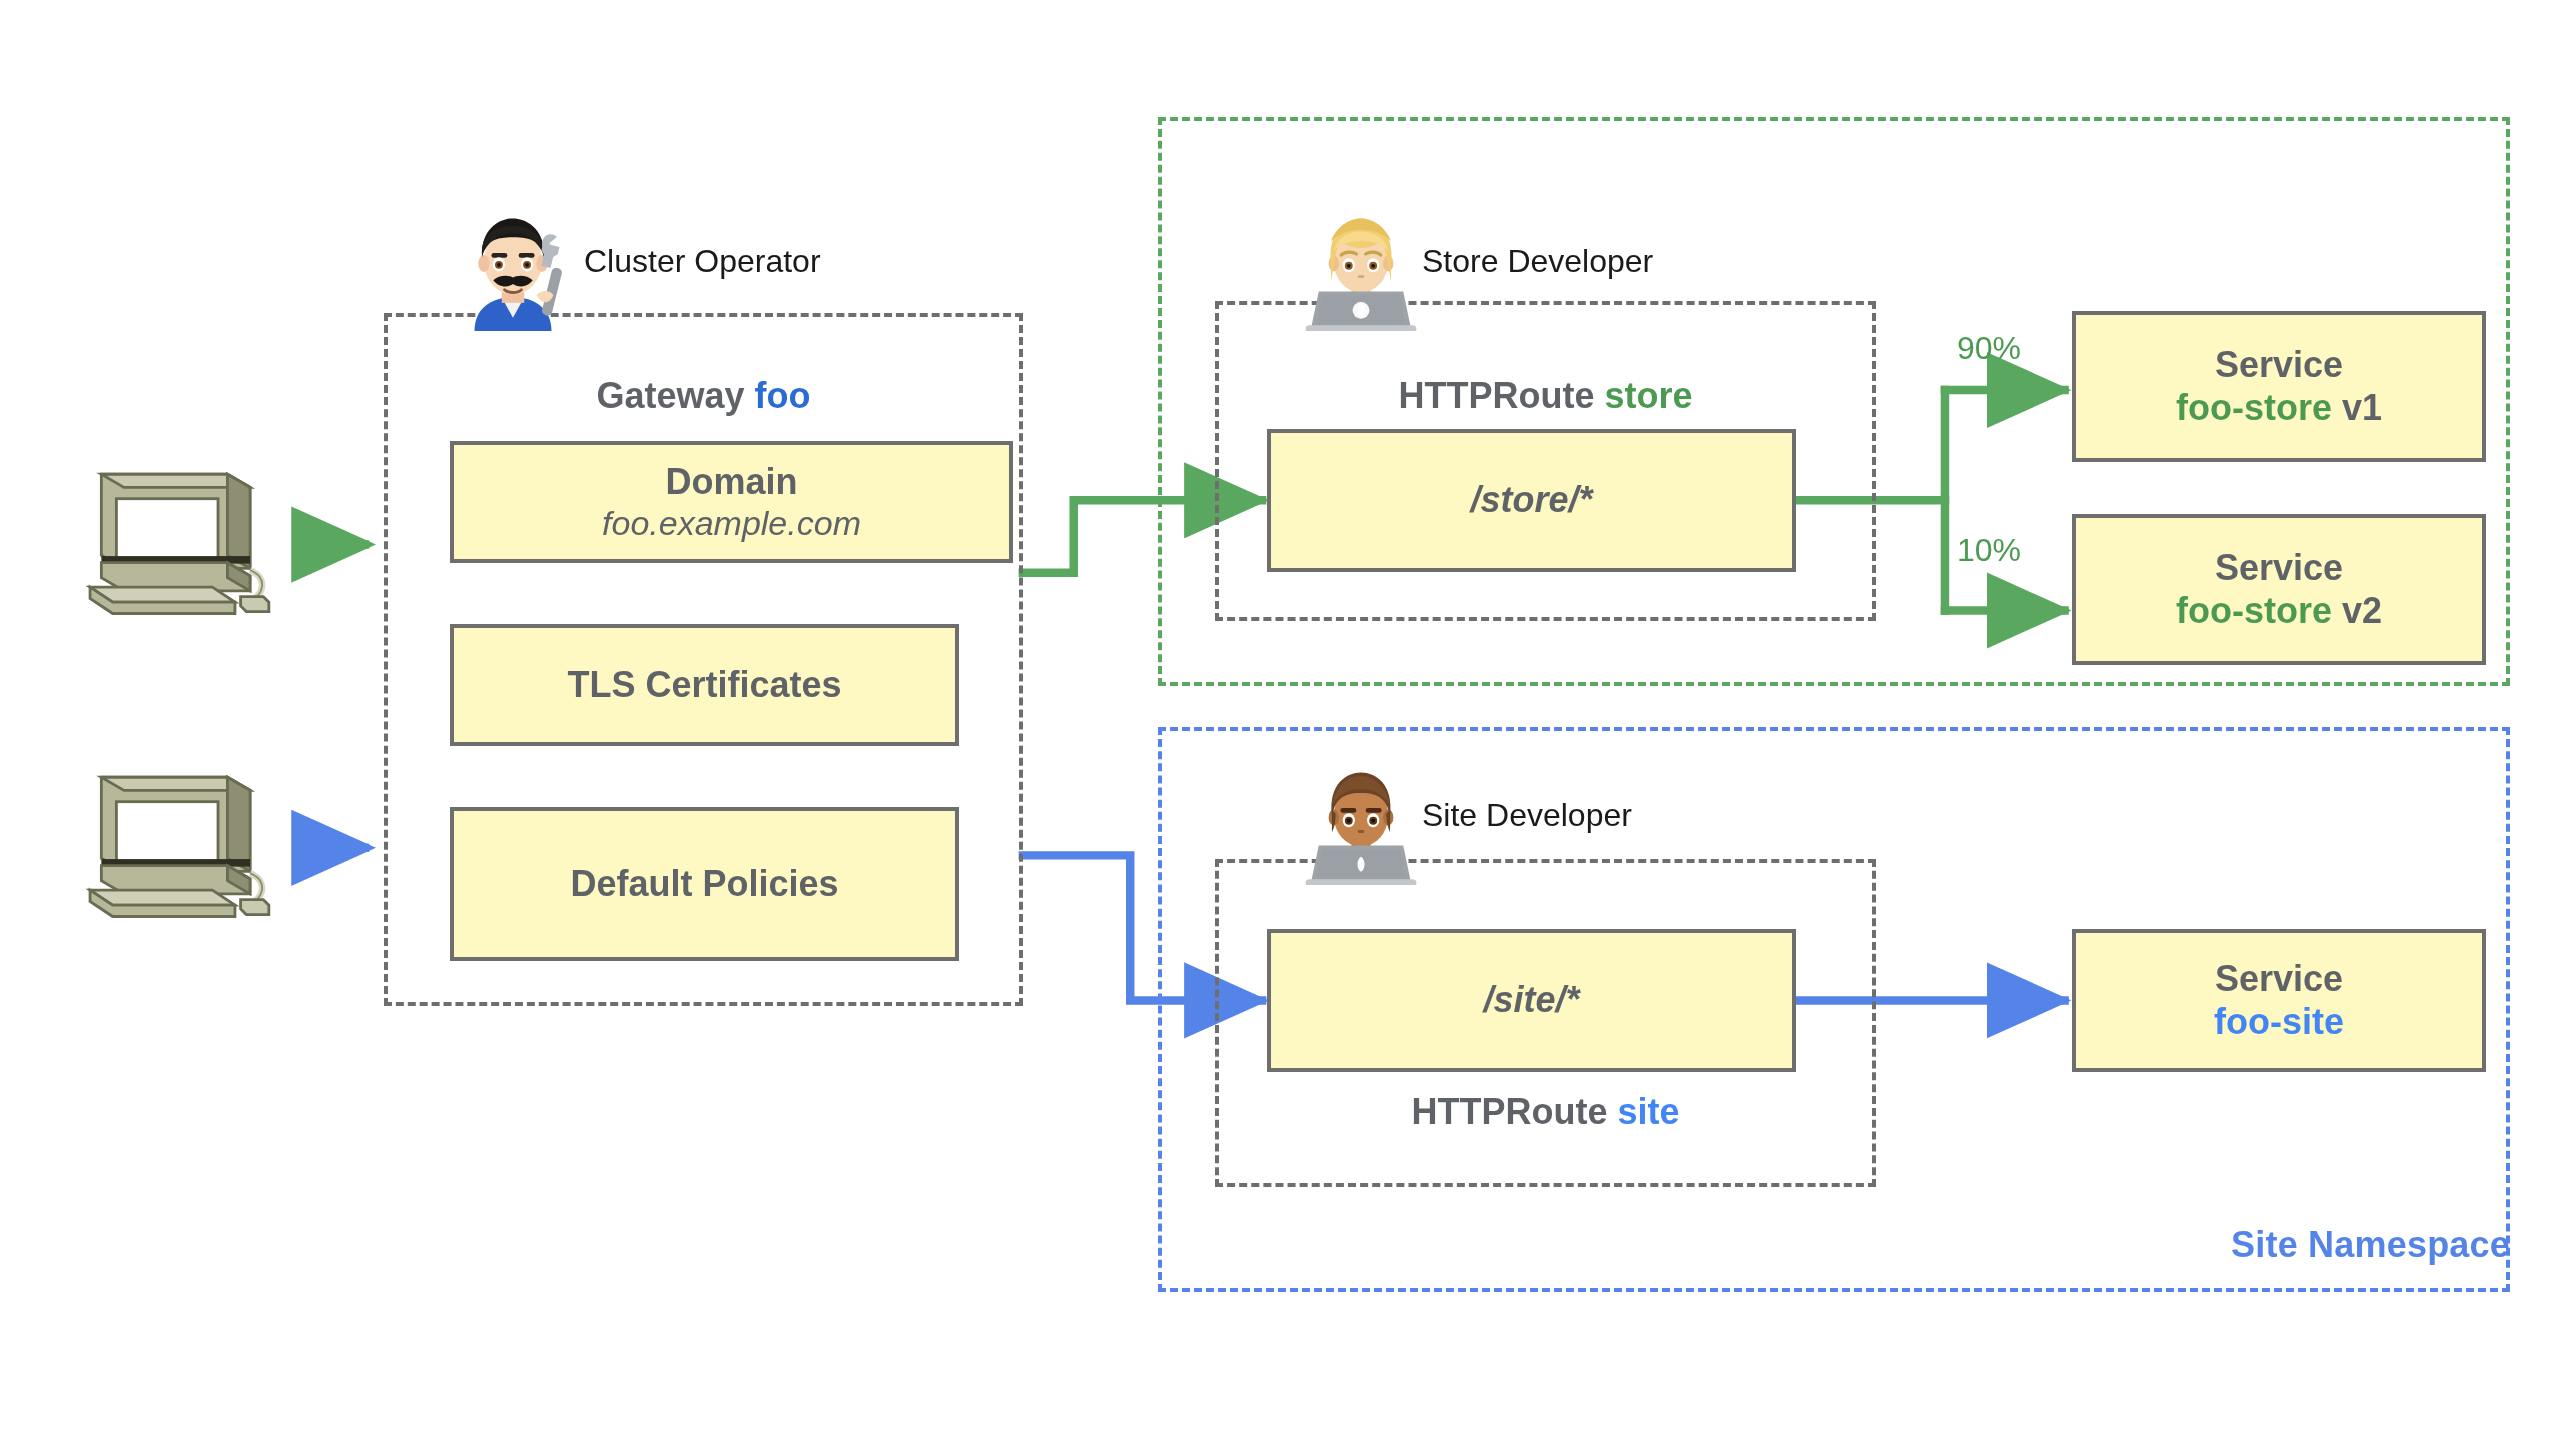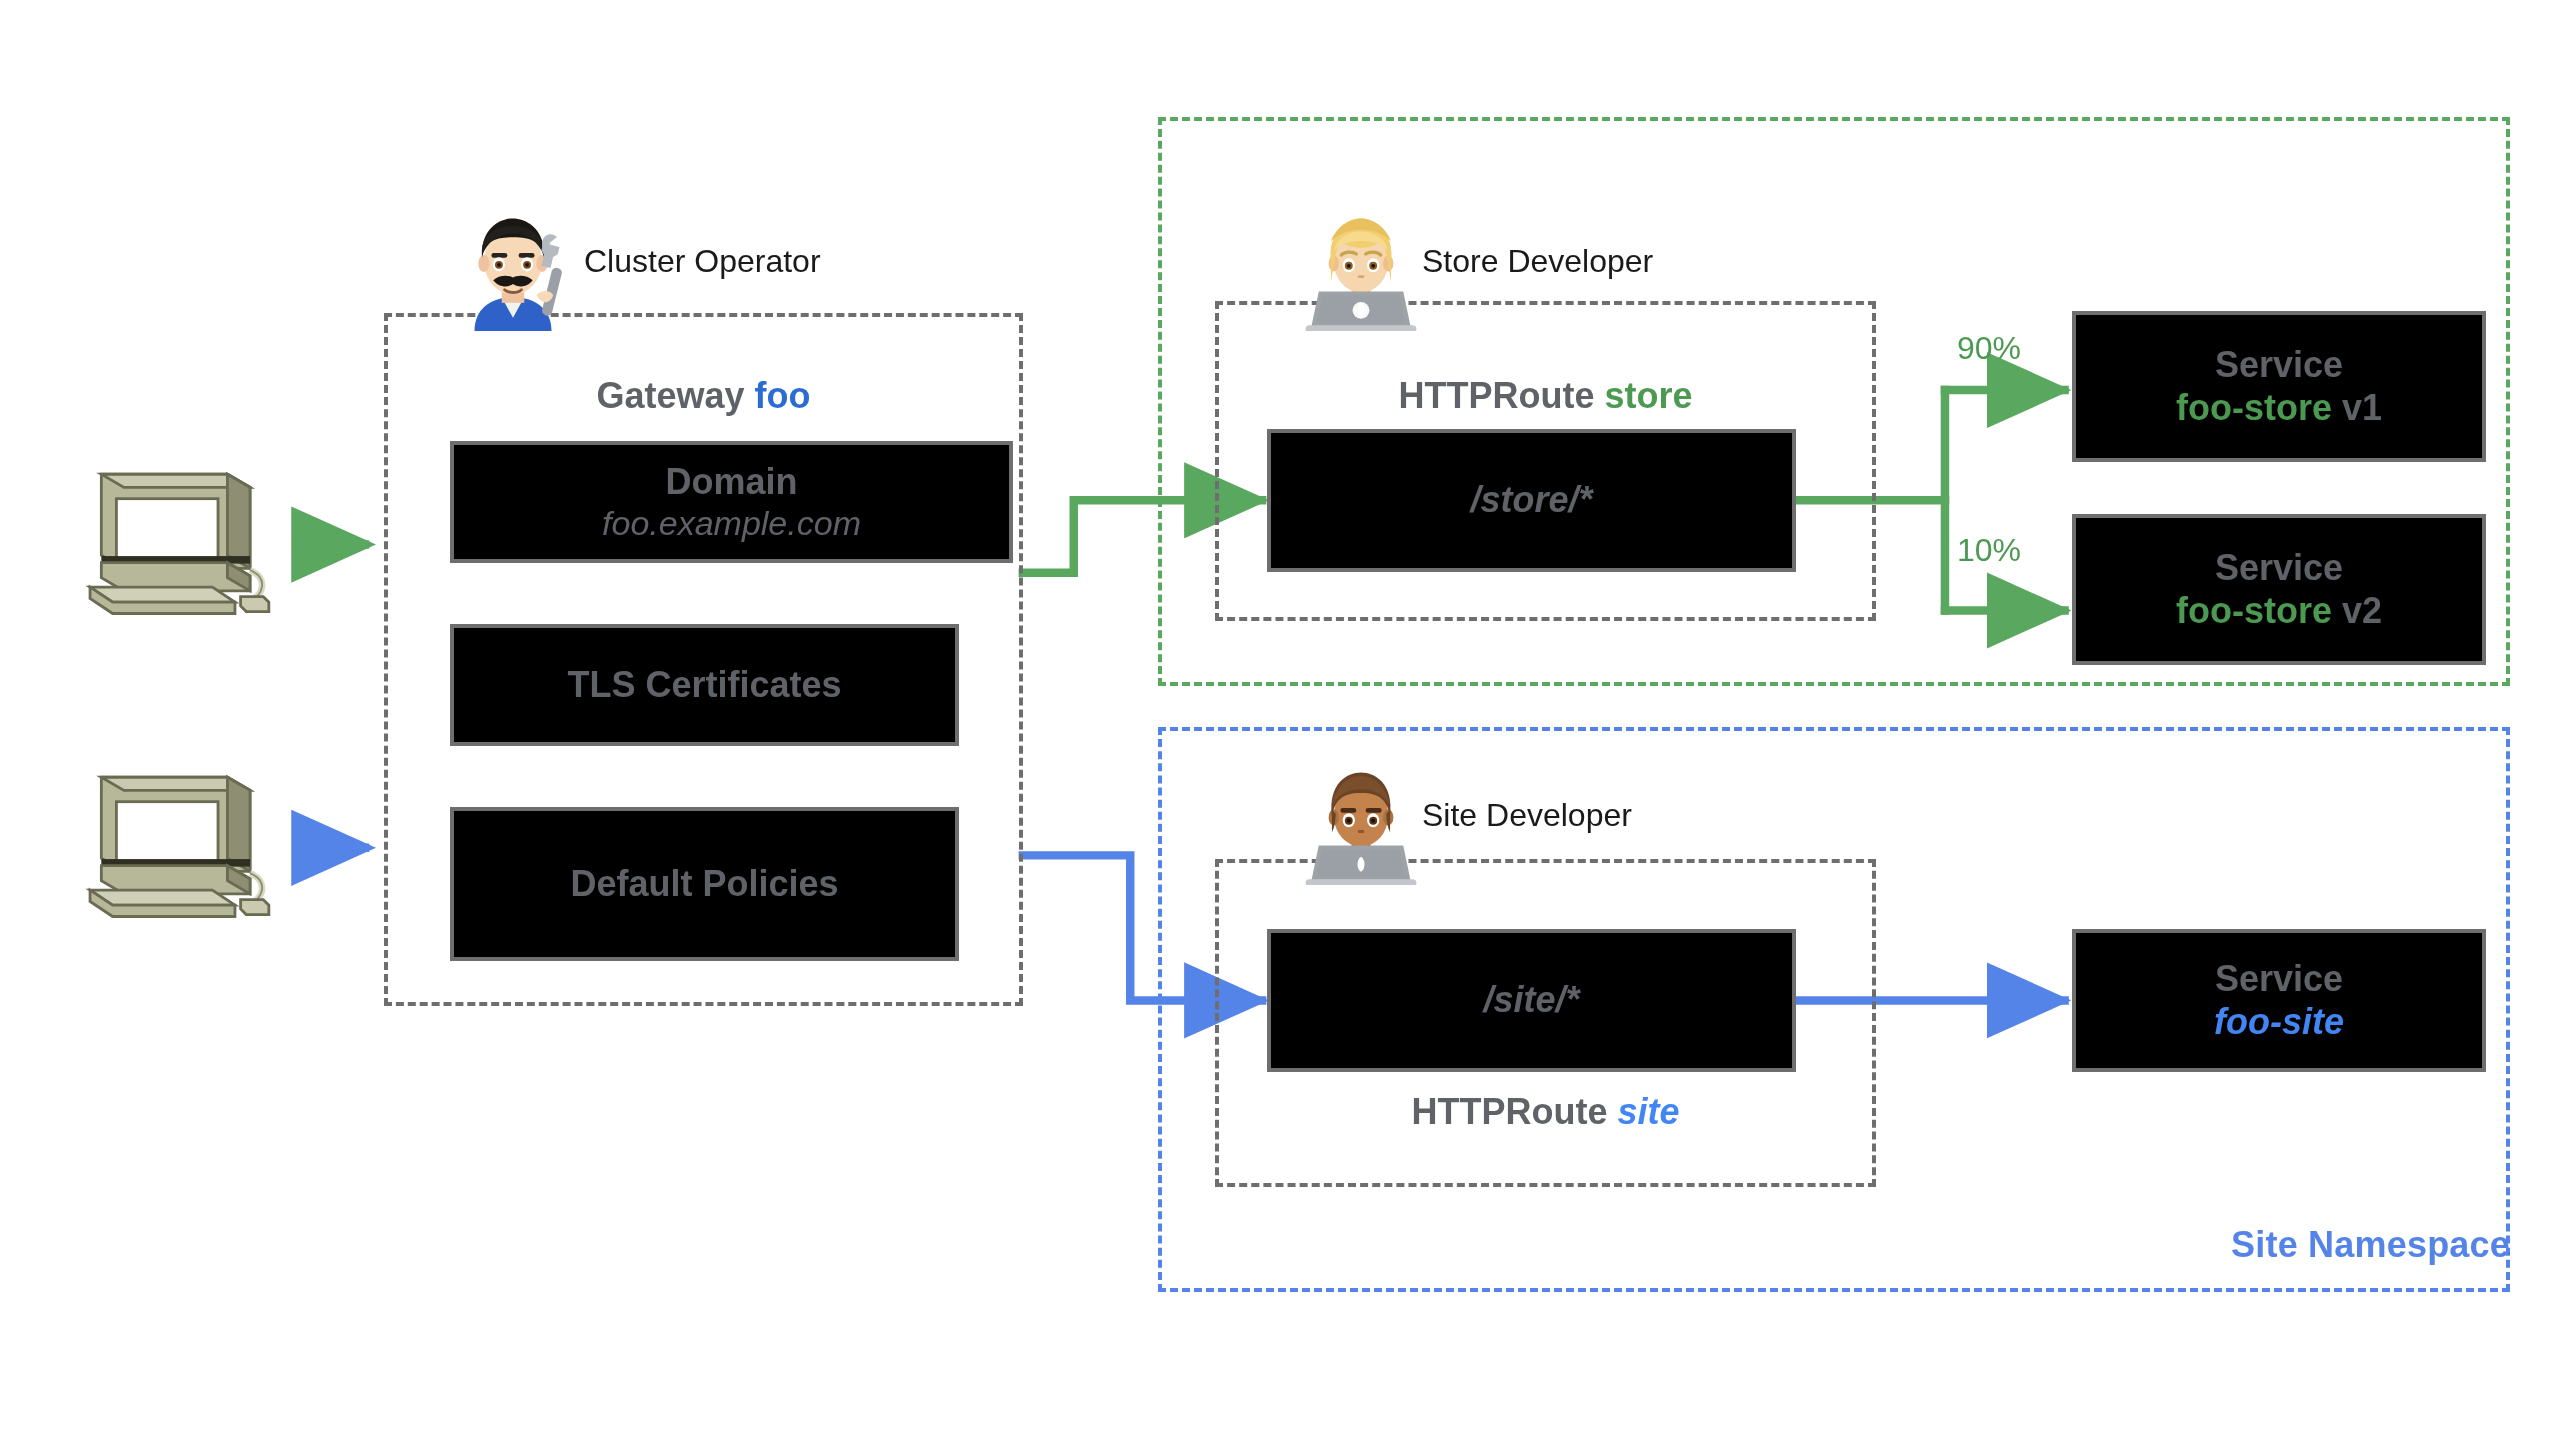--- a/index.html
+++ b/index.html
@@ -36,36 +36,36 @@
     white-space: nowrap;
   }
   .ns-title.green { color: #5AA75F; }
   .ns-title.blue  { color: #5584E8; }
 
   
   .card {
     position: absolute;
     box-sizing: border-box;
     border: 4.7px solid #6E6E6E;
-    background: #000000;
+    background: #fef9c3;
     display: flex;
     flex-direction: column;
     align-items: center;
     justify-content: center;
     text-align: center;
     line-height: 1.18;
   }
   .card-line {
     display: block;
     white-space: nowrap;
   }
 
   .t-gray   { color: #5F6368; }
   .t-green  { color: #4C9A52; }
-  .t-blue   { color: #4285F4; font-style: italic; }
+  .t-blue   { color: #4285F4; }
   .t-blue-d { color: #2B6CD4; }
 
   .bold   { font-weight: bold; }
   .italic { font-style: italic; }
 
   .fs-36 { font-size: 34px; }
   .fs-38 { font-size: 36px; }
 
   
   .grp-heading {

